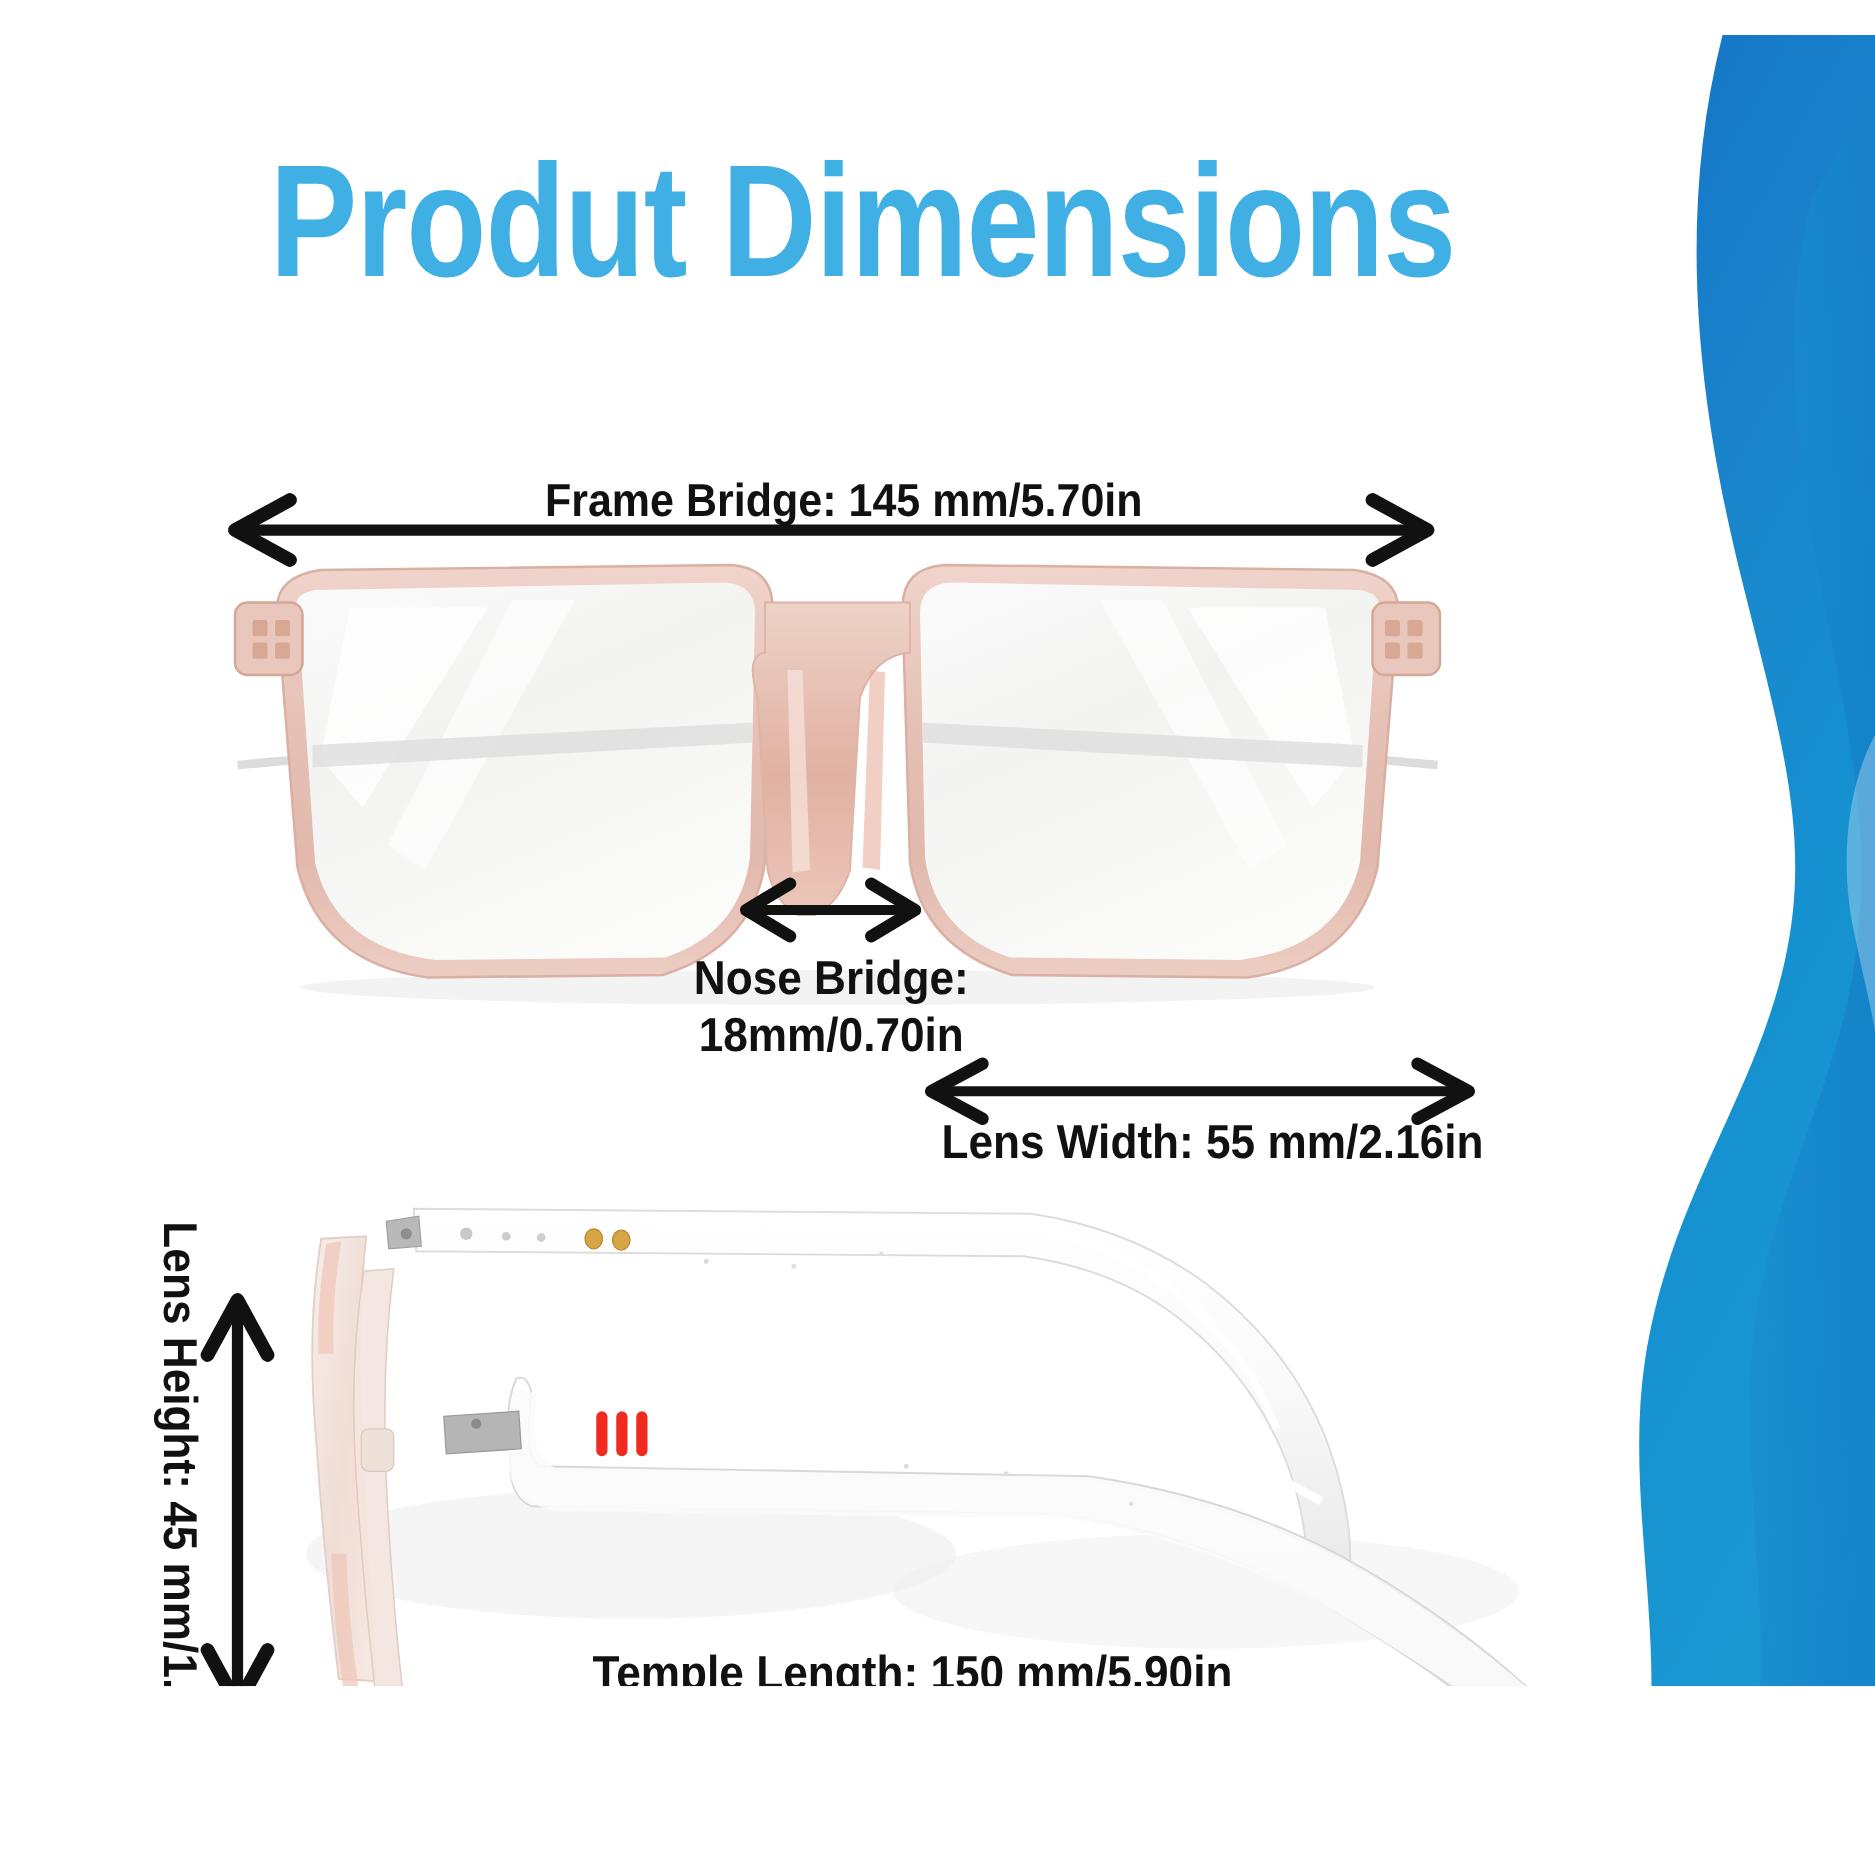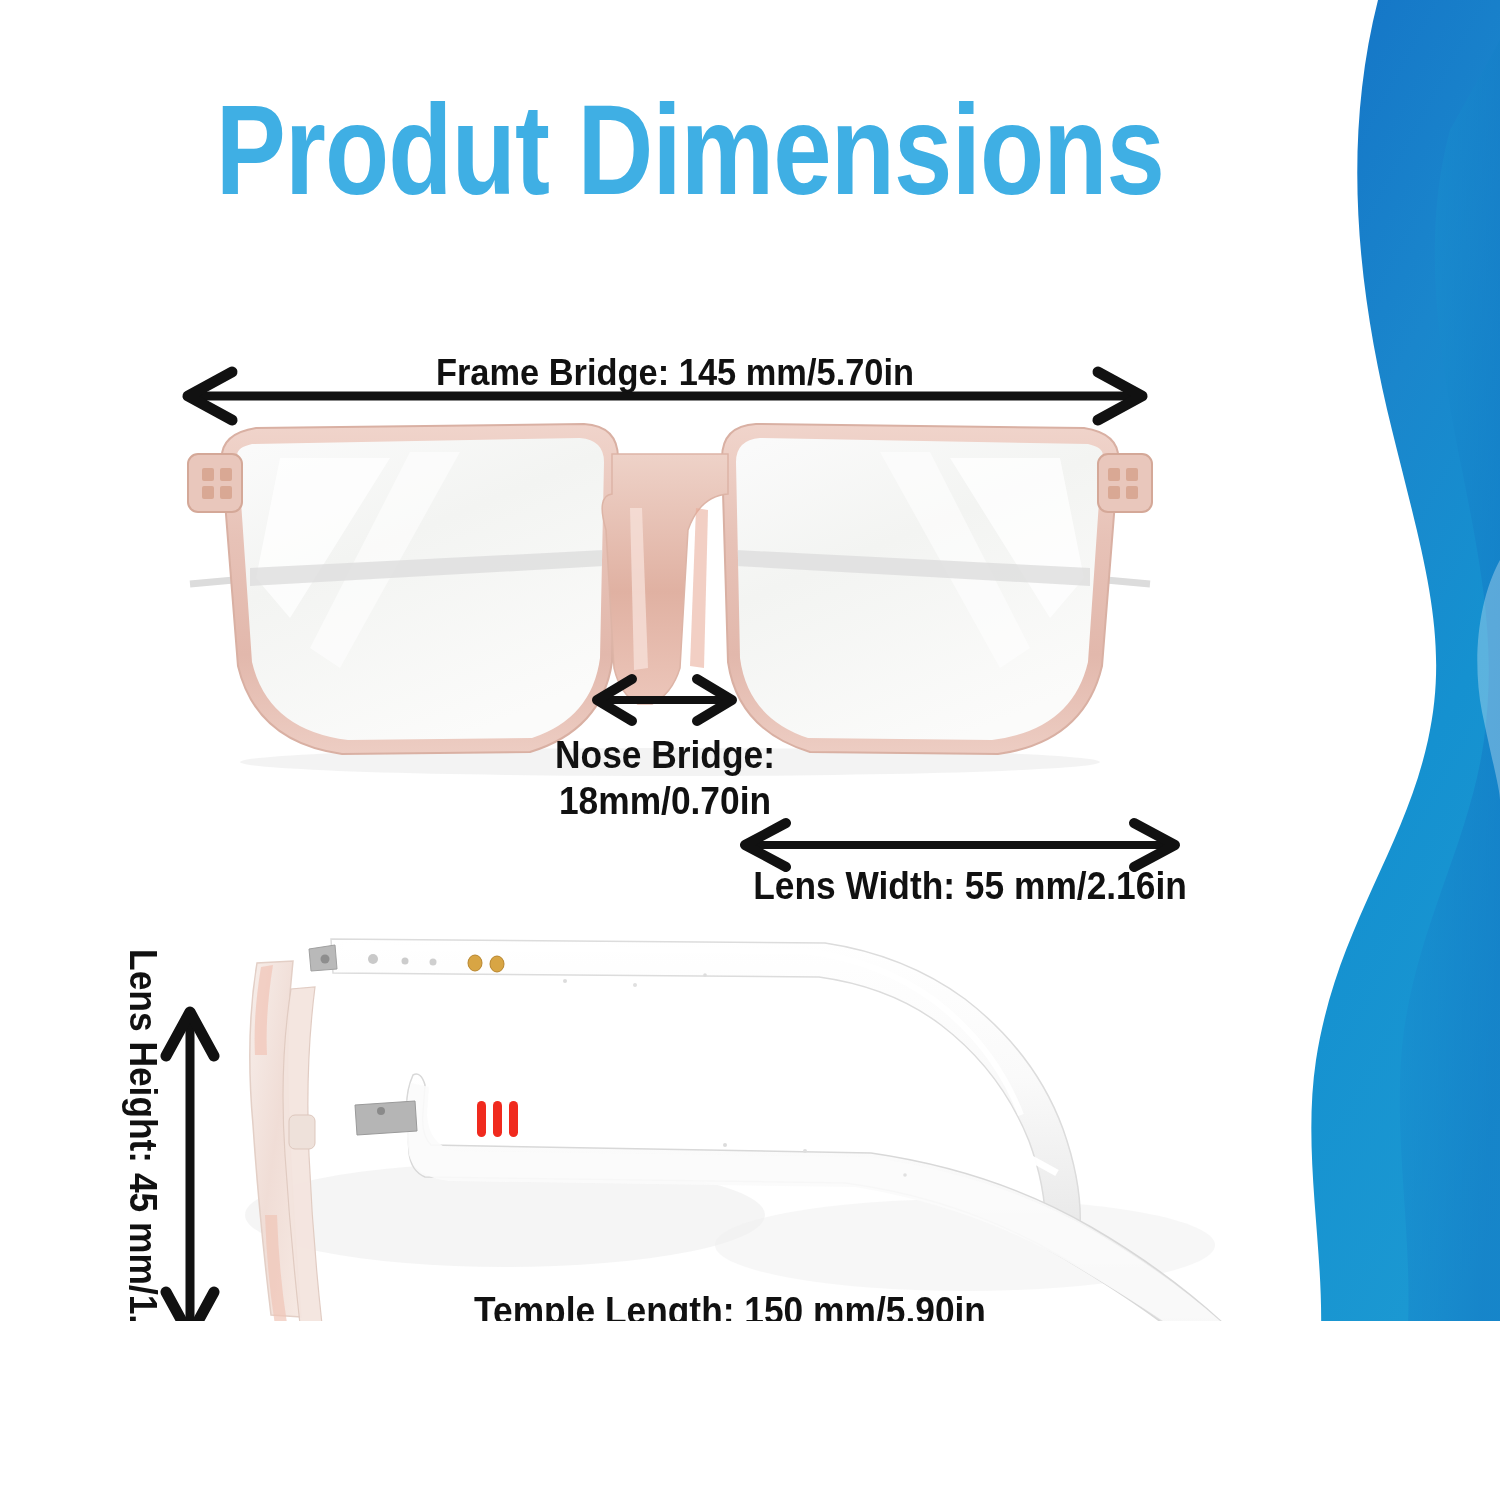--- a/index.html
+++ b/index.html
@@ -7,20 +7,21 @@
     padding: 0;
     background: #ffffff;
   }
   #page {
     position: relative;
     width: 1500px;
     height: 1321px;
     background: #ffffff;
     overflow: hidden;
     font-family: "Liberation Sans", sans-serif;
+    margin-top: 28px;
   }
 
   
   #title {
     position: absolute;
     left: 0;
     top: 86px;
     width: 1380px;
     text-align: center;
     font-family: "Liberation Sans", sans-serif;

